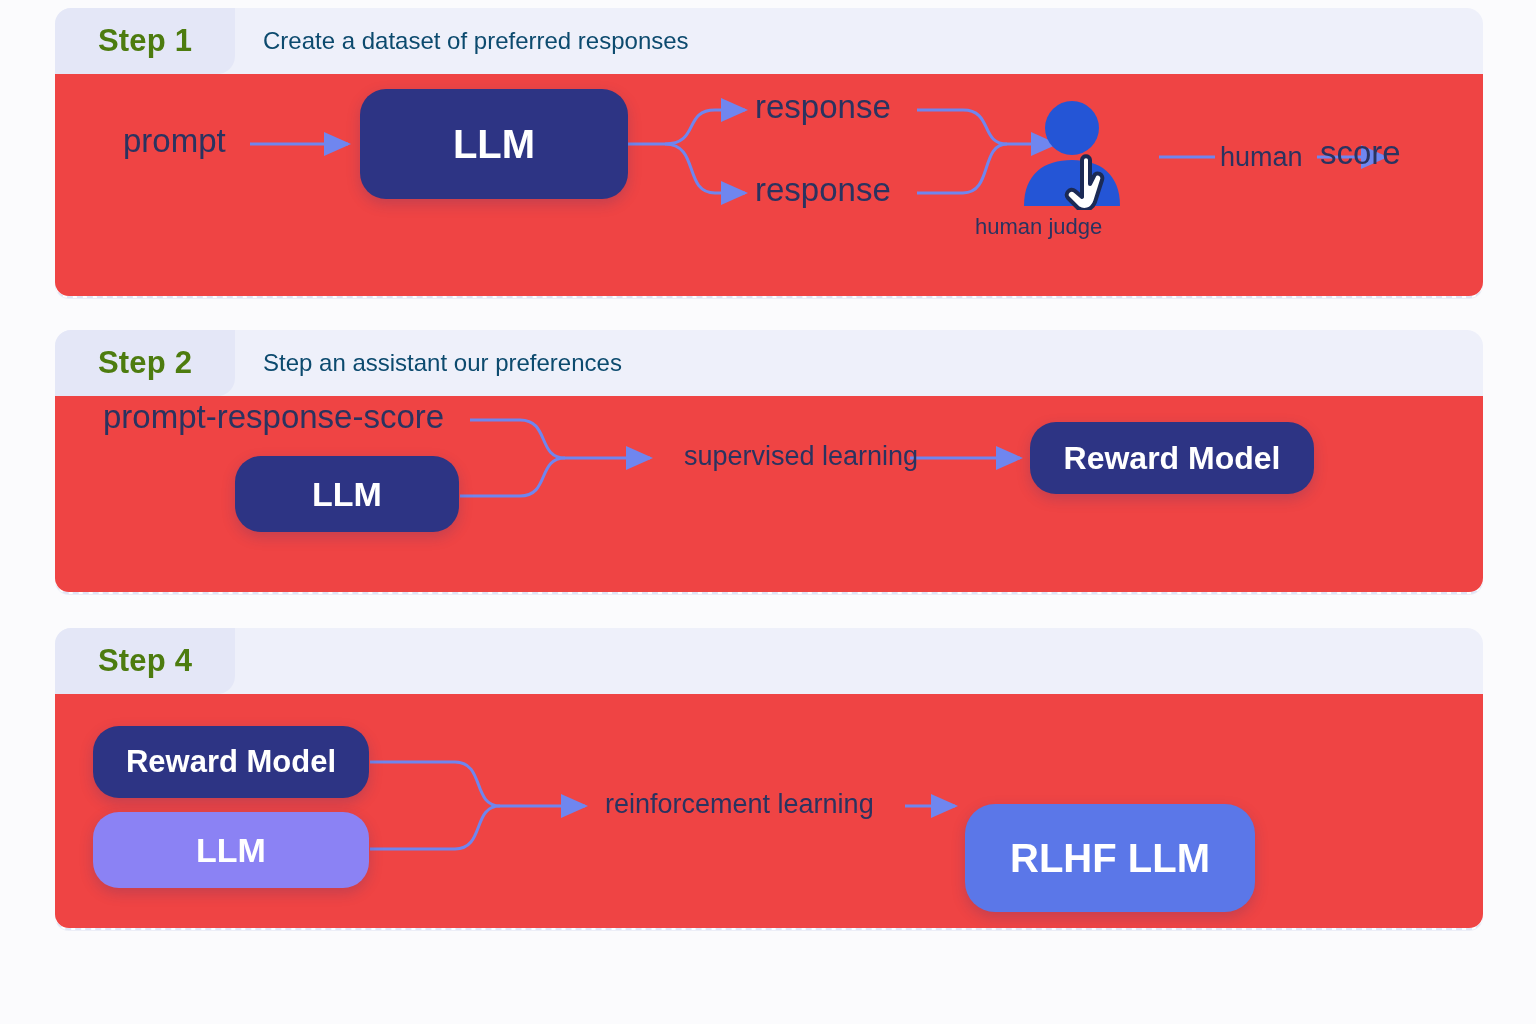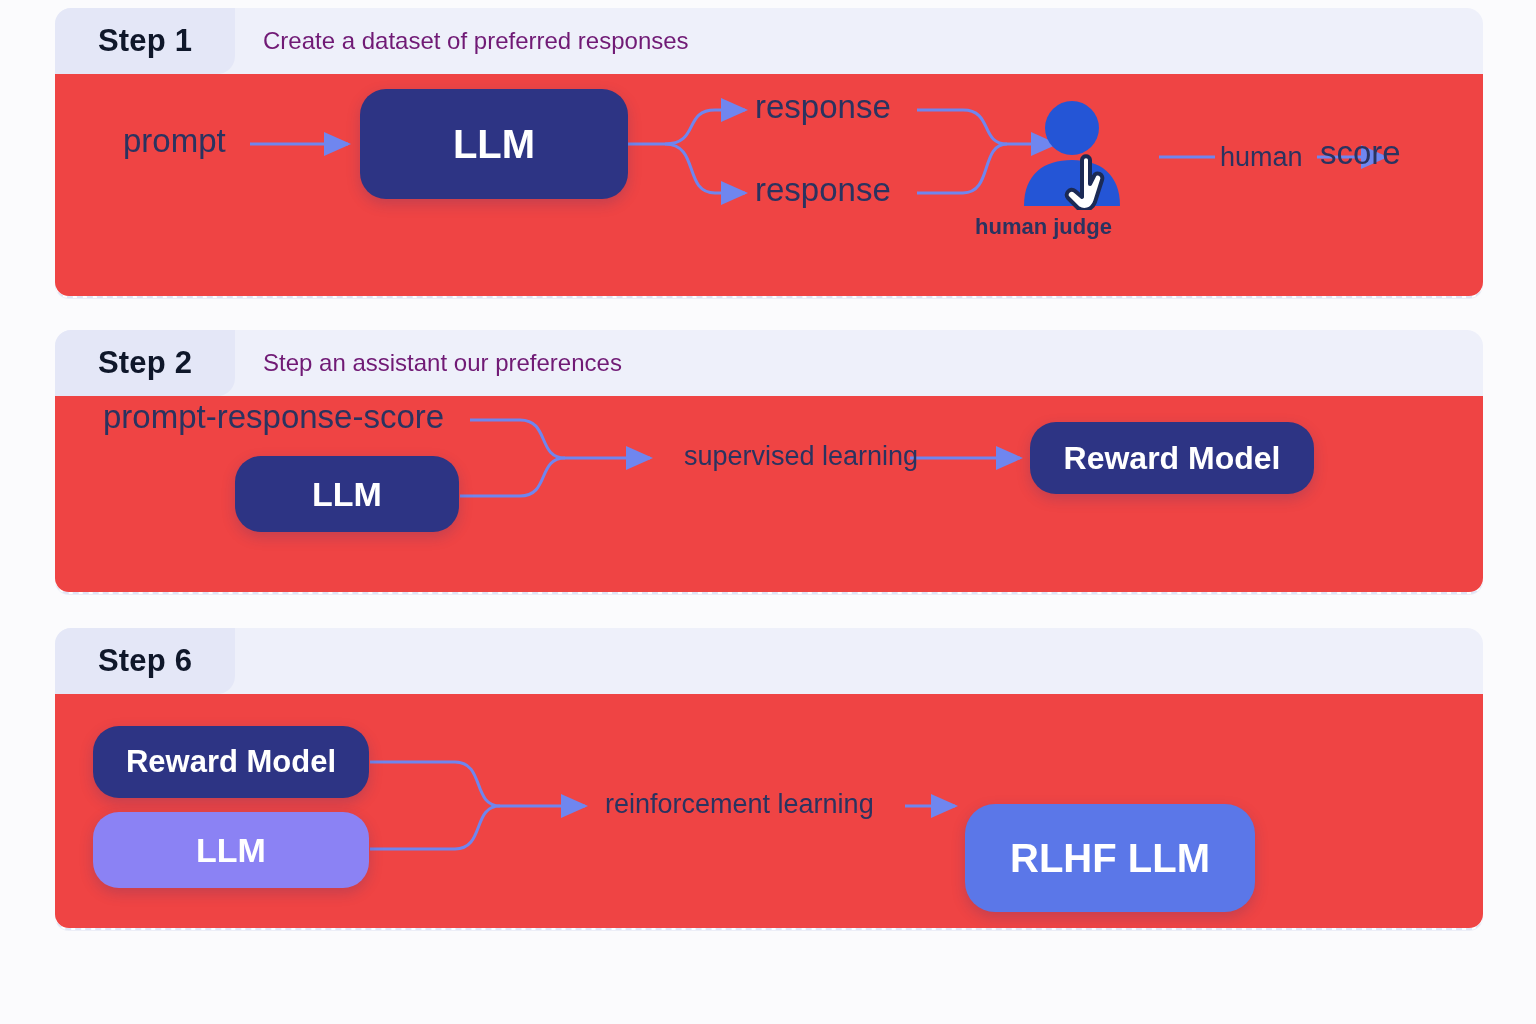--- a/index.html
+++ b/index.html
@@ -37,28 +37,28 @@
   .step-chip {
     width: 180px;
     height: 66px;
     background: #e4e7f7;
     border-radius: 16px 0 18px 0;
     display: flex;
     align-items: center;
     justify-content: center;
     font-size: 31px;
     font-weight: 700;
-    color: #0f172a;
+    color: #4d7c0f;
     letter-spacing: .2px;
     flex: none;
   }
   .step-desc {
     margin-left: 28px;
     font-size: 24px;
-    color: #701a75;
+    color: #0c4a6e;
     white-space: nowrap;
   }
   .panel-body {
     position: relative;
     background: #ef4444;
     border-radius: 0 0 14px 14px;
     text-align: right;
   }
 
   
@@ -153,21 +153,21 @@
     <div class="judge" style="left:957px;top:24px;">
       <svg viewBox="0 0 120 112" width="120" height="112">
         <circle cx="60" cy="30" r="27" fill="#2455d6"></circle>
         <path d="M12,108 C12,76 32,62 60,62 C88,62 108,76 108,108 Z" fill="#2455d6"></path>
 
         <g transform="translate(58,56)">
           <path d="M12,6 C12,1 20,1 20,6 L20,30 L24,22 C26,17 34,20 32,26 L25,48 C22,56 14,58 8,54 L-2,44 C-6,40 0,33 5,37 L12,43 Z" fill="#ffffff" stroke="#1b2a55" stroke-width="4" stroke-linejoin="round" stroke-linecap="round"></path>
         </g>
       </svg>
     </div>
-    <div class="lbl small" style="left:920px;top:140px;font-weight:bold;">human judge</div>
+    <div class="lbl small" style="left:920px;top:140px;">human judge</div>
 
     <div class="lbl mid" style="left:1165px;top:68px;">human</div>
     <div class="lbl big" style="left:1265px;top:60px;">score</div>
   </div>
 </section>
 
 <section class="panel" id="panel2">
   <div class="panel-head">
     <div class="step-chip">Step 2</div>
     <div class="step-desc">Step an assistant our preferences</div>
@@ -194,21 +194,21 @@
     <div class="node navy" style="left:180px;top:60px;width:224px;height:76px;font-size:34px;">LLM</div>
 
     <div class="lbl mid" style="left:620px;top:45px;margin-left:9px;">supervised learning</div>
 
     <div class="node navy" style="left:975px;top:26px;width:284px;height:72px;font-size:32px;">Reward Model</div>
   </div>
 </section>
 
 <section class="panel" id="panel3">
   <div class="panel-head">
-    <div class="step-chip">Step 6</div>
+    <div class="step-chip">Step 4</div>
   </div>
   <div class="panel-body">
 
     <svg class="wires" viewBox="0 0 1428 234" preserveAspectRatio="none">
       <defs>
         <marker id="ah3" markerWidth="9" markerHeight="8" refX="8" refY="4" orient="auto">
           <path d="M0,0 L9,4 L0,8 z" fill="#6f86ef"></path>
         </marker>
       </defs>
 

